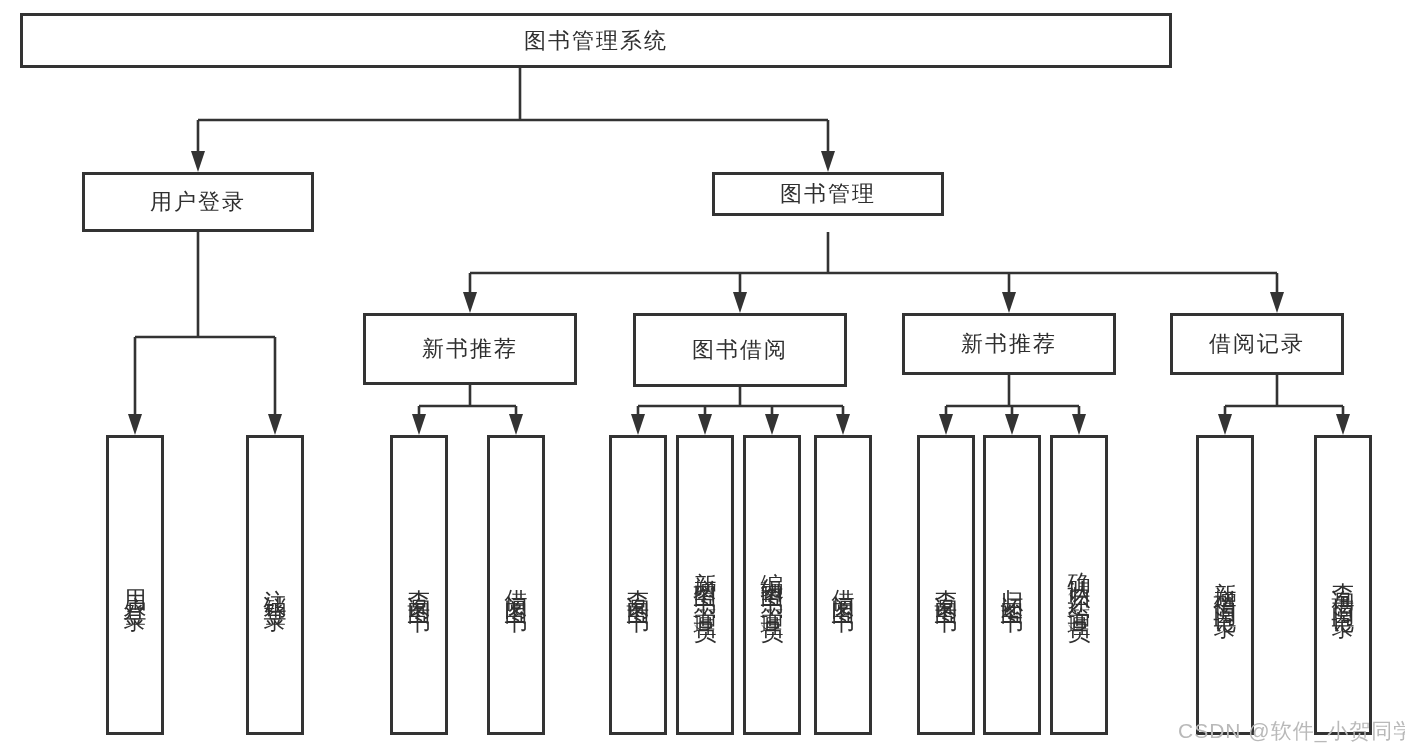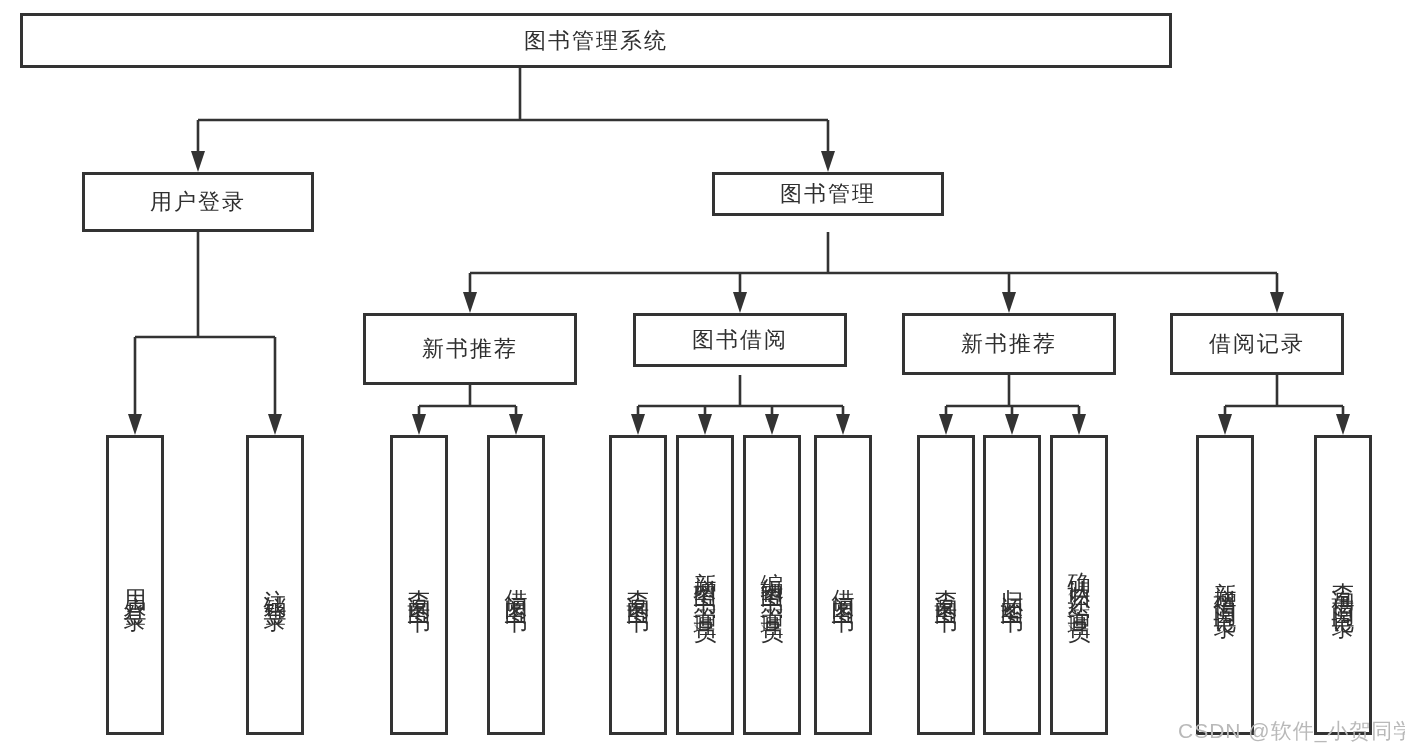--- a/index.html
+++ b/index.html
@@ -100,21 +100,21 @@
   <div class="node h-node" style="left:82px;top:172px;width:232px;height:60px">
     <span>用户登录</span>
   </div>
   <div class="node h-node" style="left:712px;top:172px;width:232px;height:44px">
     <span>图书管理</span>
   </div>
 
   <div class="node h-node" style="left:363px;top:313px;width:214px;height:72px">
     <span>新书推荐</span>
   </div>
-  <div class="node h-node" style="left:633px;top:313px;width:214px;height:54px">
+  <div class="node h-node" style="left:633px;top:313px;width:214px;height:74px">
     <span>图书借阅</span>
   </div>
   <div class="node h-node" style="left:902px;top:313px;width:214px;height:62px">
     <span>新书推荐</span>
   </div>
   <div class="node h-node" style="left:1170px;top:313px;width:174px;height:62px">
     <span>借阅记录</span>
   </div>
 
   <div class="node leaf" style="left:106px;top:435px;width:58px;height:300px">

